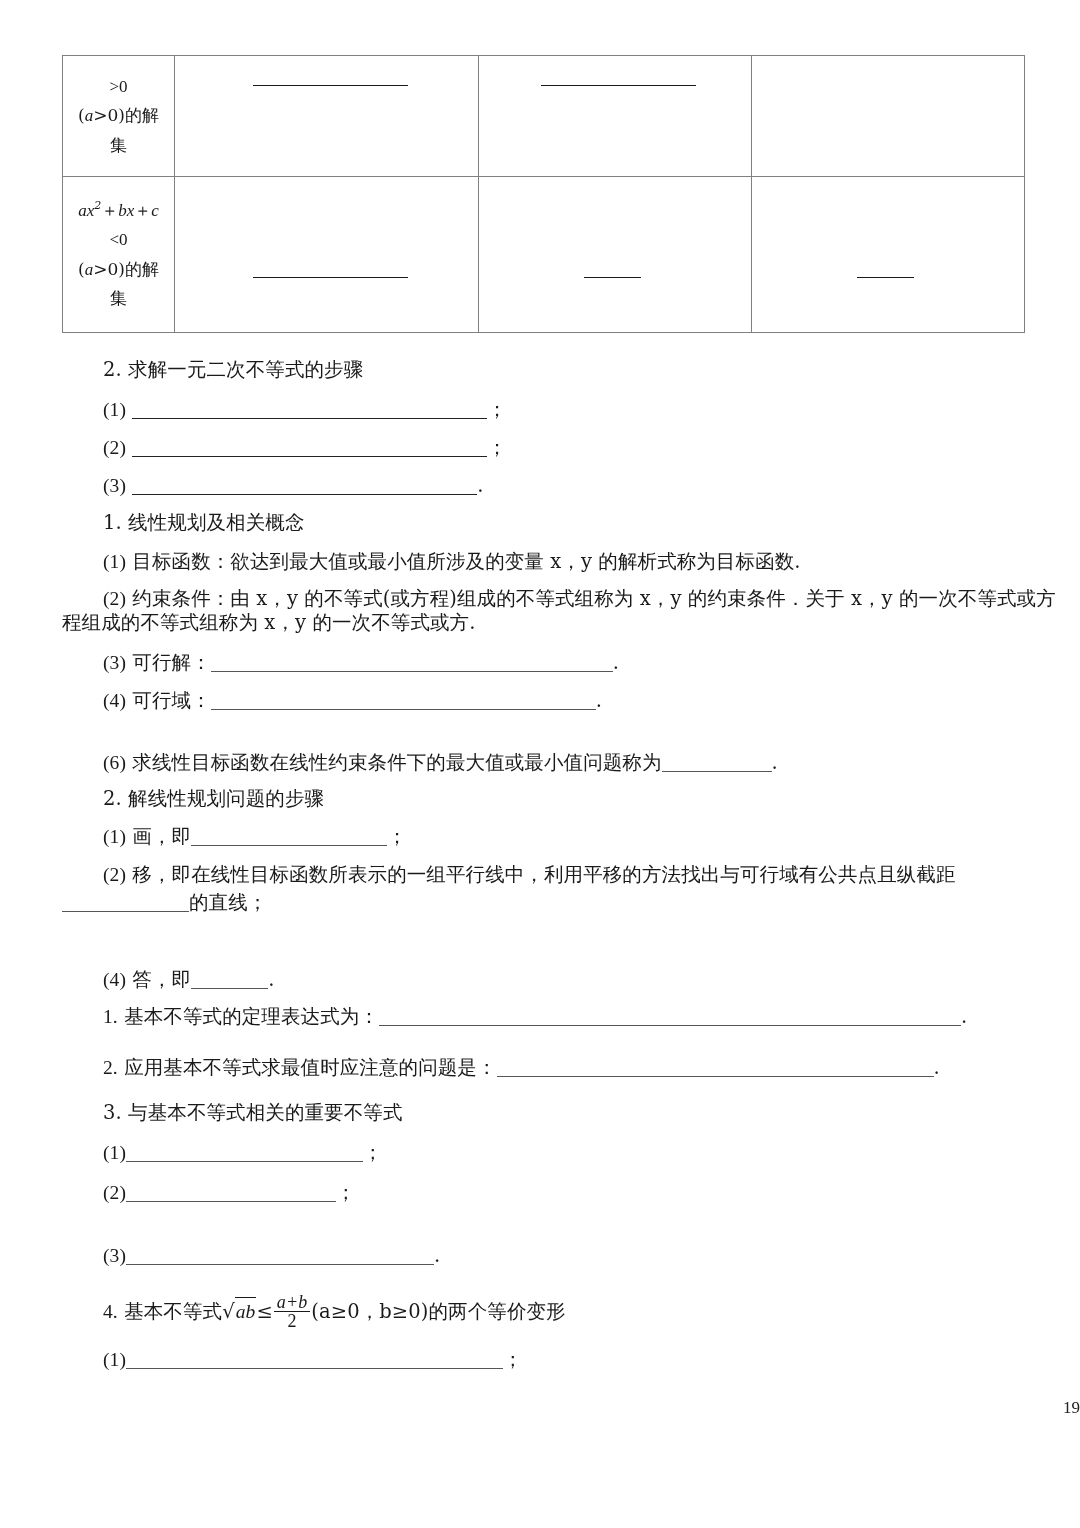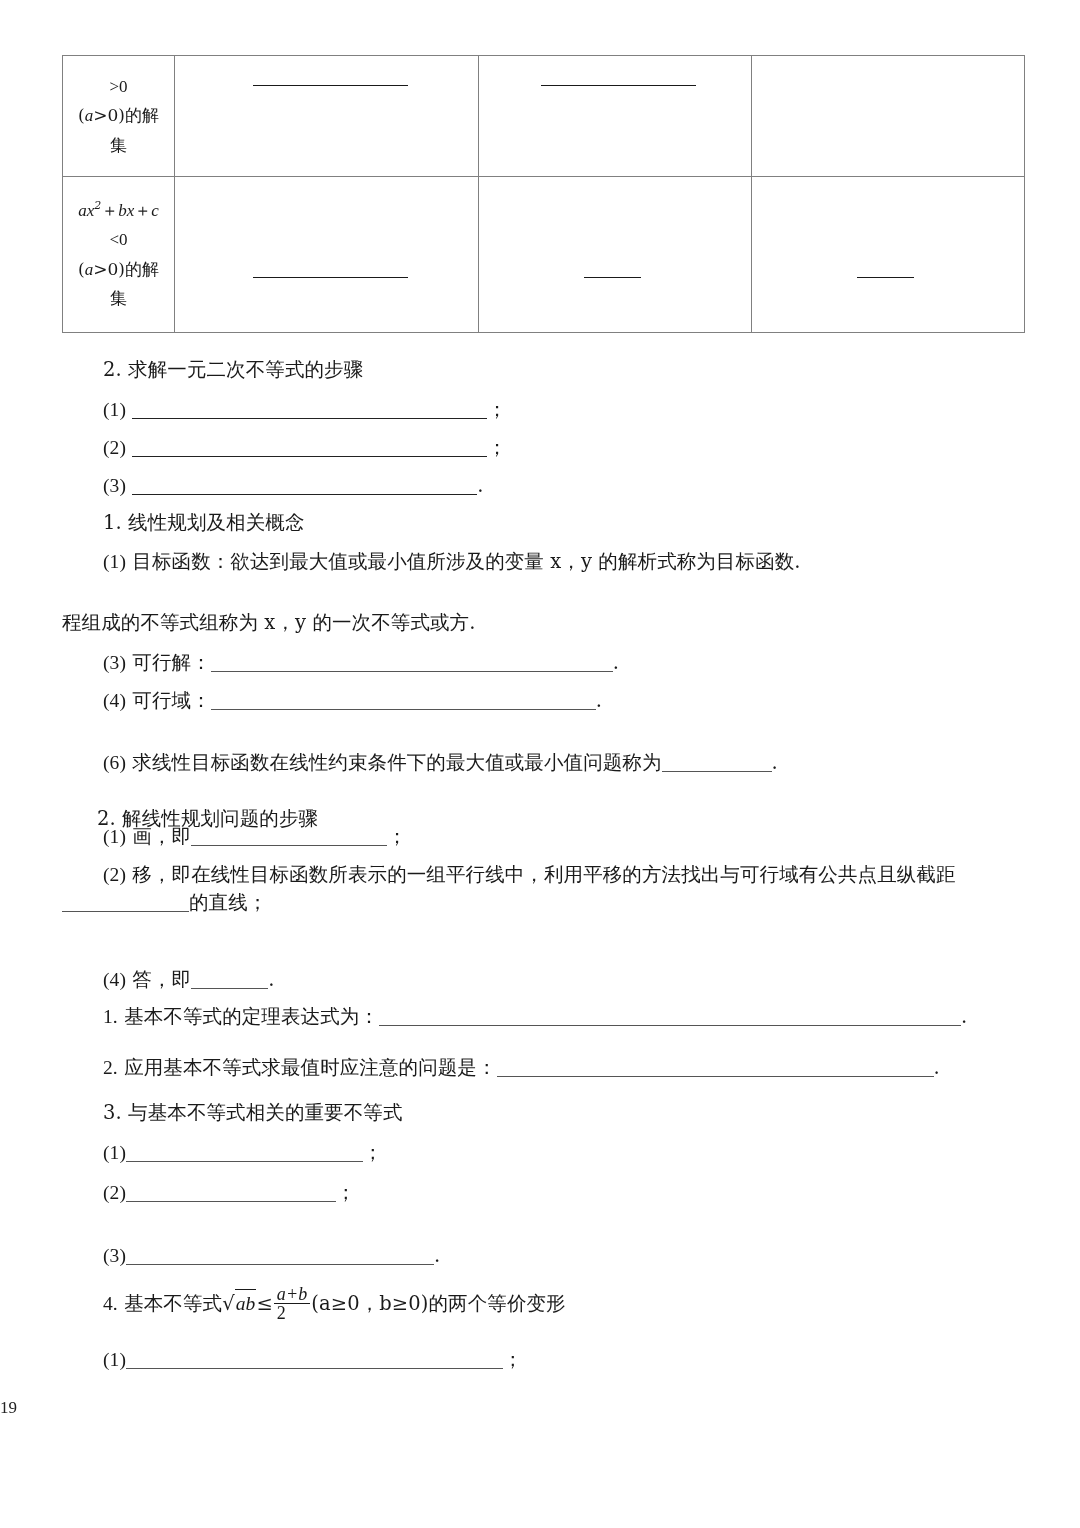--- a/index.html
+++ b/index.html
@@ -78,34 +78,34 @@
     border-bottom: 1.3px solid #555;
     vertical-align: -3px;
     height: 17px;
   }
   .fill-dark { border-bottom-color: #222; }
 
   .pageno {
     position: absolute;
     left: 0; top: 1398px;
     width: 1080px;
-    text-align: left;
+    text-align: right;
     font-size: 17px;
     font-family: "Liberation Serif", serif;
     color: #222;
   }
 
   
   .frac {
     display: inline-block;
     vertical-align: -9px;
-    text-align: left;
+    text-align: center;
     font-size: 18px;
     line-height: 1.02;
-    margin: 0 1px;
+    margin: 8px 1px;
   }
   .frac .top { display: block; padding: 0 3px; font-style: italic; font-family:"Liberation Serif", serif;}
   .frac .bar { display: block; border-top: 1.3px solid #1a1a1a; height: 0; }
   .frac .bot { display: block; padding: 0 3px; font-family:"Liberation Serif", serif;}
   .radic { font-family: "DejaVu Serif", serif; }
   .sqrt-wrap { display: inline-block; position: relative; }
   .sqrt-wrap .ovr {
     display:inline-block;
     border-top: 1.2px solid #1a1a1a;
     padding: 1px 1px 0 1px;
@@ -188,39 +188,43 @@
     <span class="fill fill-dark" style="width:345px;"></span><span>.</span>
   </div>
 
   <div class="txt" style="left:103px; top:510px;">1. 线性规划及相关概念</div>
 
   <div class="txt" style="left:103px; top:549px;">
     <span class="num">(1)</span>
     <span>目标函数：欲达到最大值或最小值所涉及的变量 x，y 的解析式称为目标函数.</span>
   </div>
 
+  <div class="txt" style="left:103px; top:586px;">
+    <span class="num">(2)</span>
+    <span>约束条件：由 x，y 的不等式(或方程)组成的不等式组称为 x，y 的约束条件．关于 x，y 的一次不等式或方</span>
+  </div>
   <div class="txt" style="left:62px; top:610px;">程组成的不等式组称为 x，y 的一次不等式或方.</div>
 
   <div class="txt" style="left:103px; top:650px;">
     <span class="num">(3)</span>
     <span>可行解：</span><span class="fill" style="width:402px;"></span><span>.</span>
   </div>
 
   <div class="txt" style="left:103px; top:688px;text-align:center;">
     <span class="num">(4)</span>
     <span>可行域：</span><span class="fill" style="width:385px;"></span><span>.</span>
   </div>
 
 
   <div class="txt" style="left:103px; top:750px;">
     <span class="num">(6)</span>
     <span>求线性目标函数在线性约束条件下的最大值或最小值问题称为</span><span class="fill" style="width:110px;"></span><span>.</span>
   </div>
 
-  <div class="txt" style="left:97px; top:786px;margin-top:20px;">2. 解线性规划问题的步骤</div>
+  <div class="txt" style="left:103px; top:786px;">2. 解线性规划问题的步骤</div>
 
   <div class="txt" style="left:103px; top:824px;">
     <span class="num">(1)</span>
     <span>画，即</span><span class="fill" style="width:196px;"></span><span>；</span>
   </div>
 
   <div class="txt" style="left:103px; top:862px;">
     <span class="num">(2)</span>
     <span>移，即在线性目标函数所表示的一组平行线中，利用平移的方法找出与可行域有公共点且纵截距</span>
   </div>

